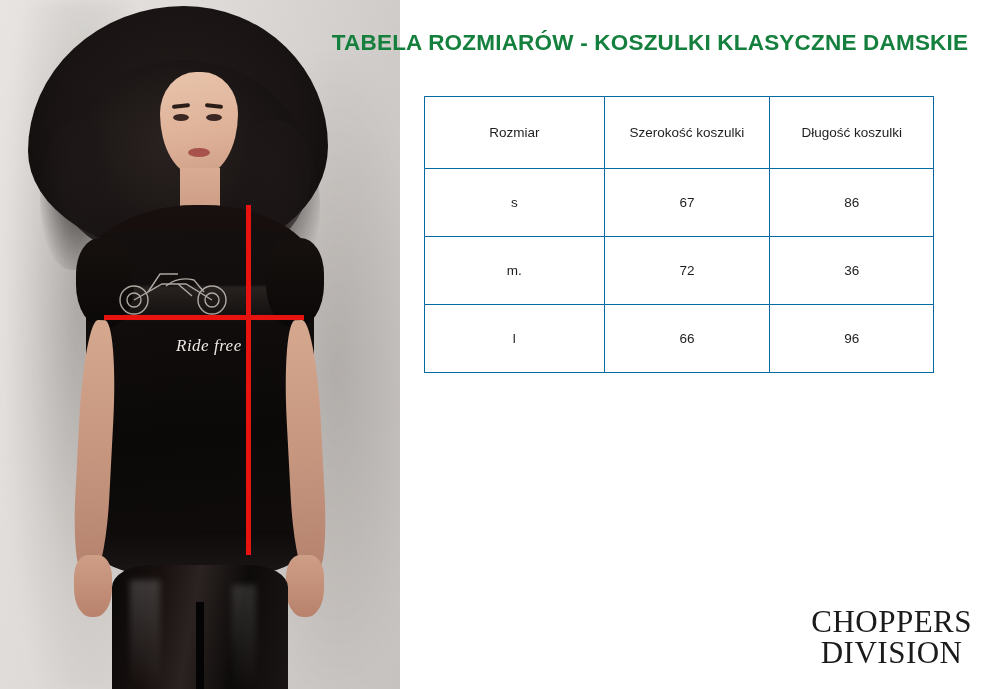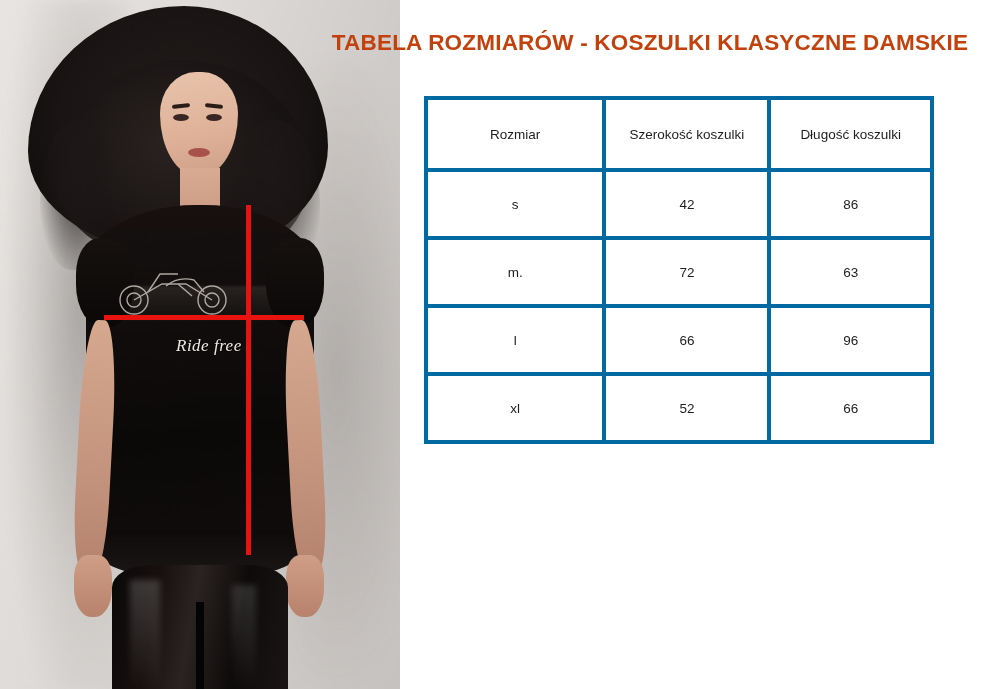--- a/index.html
+++ b/index.html
@@ -242,36 +242,36 @@
     background: #ffffff;
   }
   .title {
     position: absolute;
     left: -95px;
     top: 30px;
     width: 690px;
     text-align: center;
     font-size: 22.5px;
     font-weight: bold;
-    color: #c2410c;
+    color: #15803d;
     letter-spacing: 0.2px;
     white-space: nowrap;
   }
 
   table.size-table {
     position: absolute;
     left: 24px;
     top: 96px;
     width: 510px;
     border-collapse: collapse;
     background: #fff;
   }
   table.size-table th,
   table.size-table td {
-    border: 4px solid #0369a1;
+    border: 1px solid #0369a1;
     text-align: center;
     font-size: 13.5px;
     color: #1f1d1e;
     font-weight: normal;
     height: 68px;
     vertical-align: middle;
   }
   table.size-table th { height: 72px; }
   table.size-table col.c1 { width: 180px; }
   table.size-table col.c2 { width: 166px; }
@@ -370,36 +370,35 @@
       <thead>
         <tr>
           <th>Rozmiar</th>
           <th>Szerokość koszulki</th>
           <th>Długość koszulki</th>
         </tr>
       </thead>
       <tbody>
         <tr>
           <td>s</td>
-          <td>42</td>
+          <td>67</td>
           <td>86</td>
         </tr>
         <tr>
           <td>m.</td>
           <td>72</td>
-          <td>63</td>
+          <td>36</td>
         </tr>
         <tr>
           <td>l</td>
           <td>66</td>
           <td>96</td>
         </tr>
-        <tr>
-          <td>xl</td>
-          <td>52</td>
-          <td>66</td>
-        </tr>
       </tbody>
     </table>
 
+    <div class="brand">
+      <div class="b1">CHOPPERS</div>
+      <div class="b2">DIVISION</div>
+    </div>
 
   </div>
 </div>
 
 </body></html>

